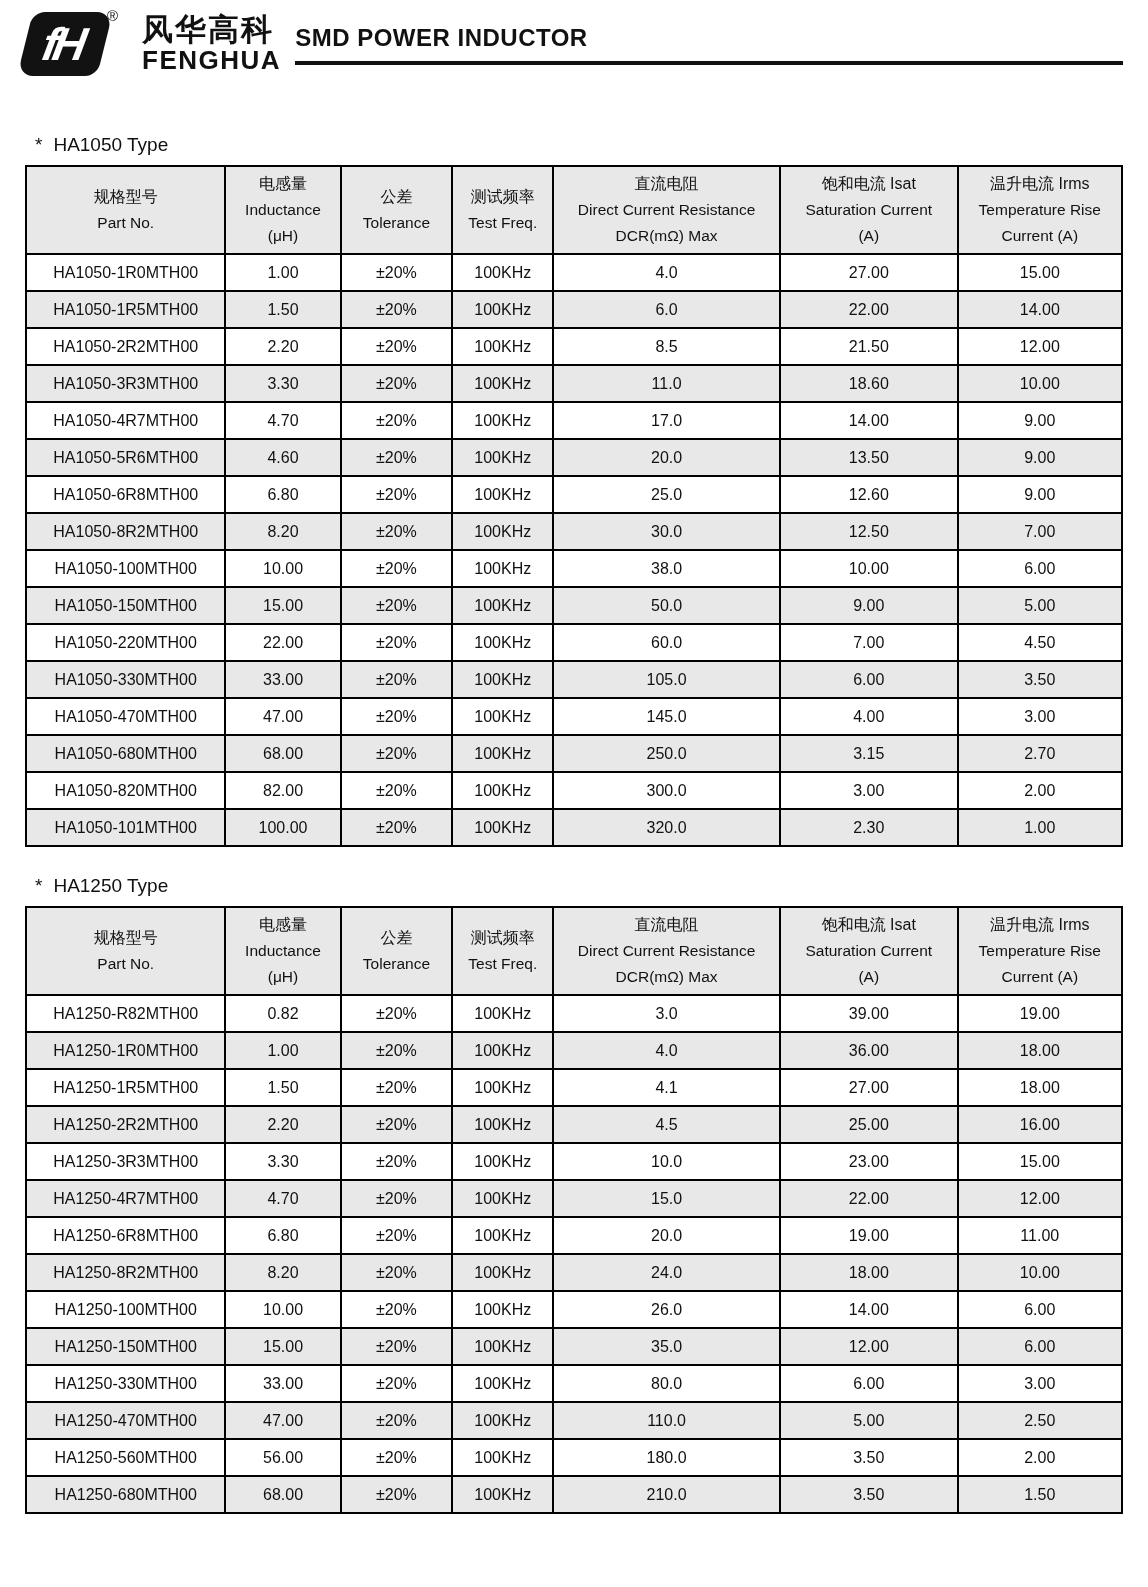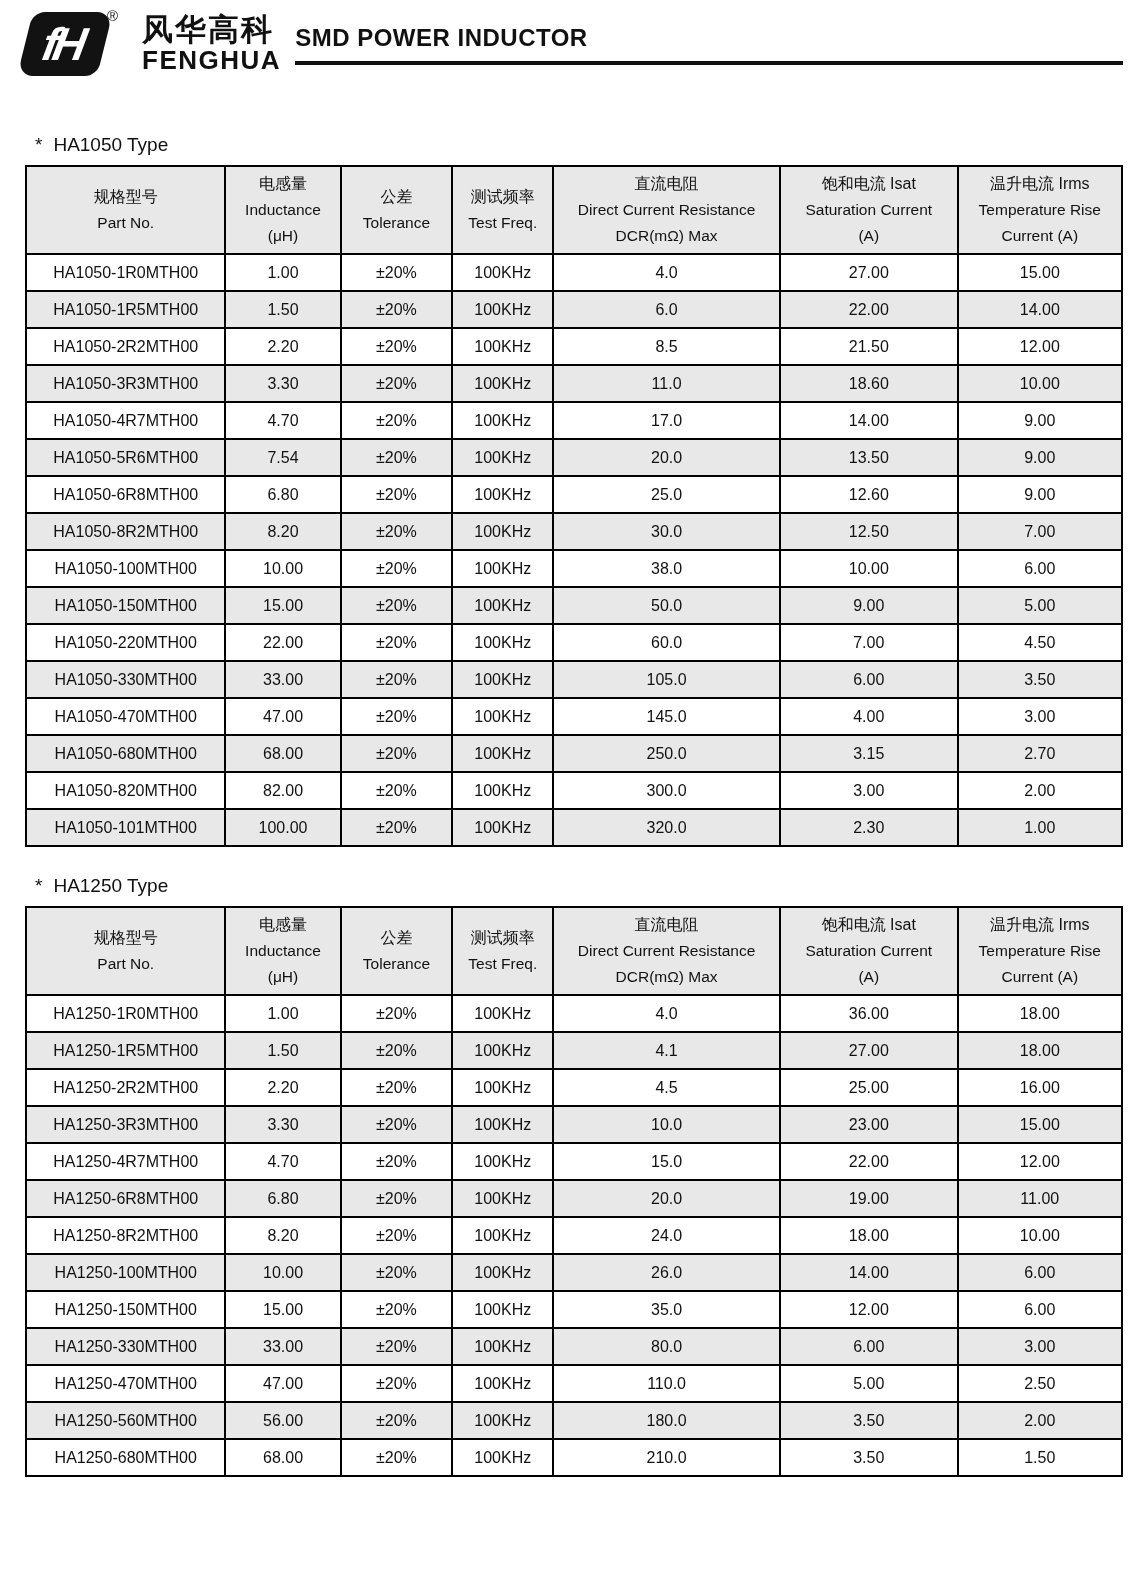--- a/index.html
+++ b/index.html
@@ -188,21 +188,21 @@
           <td>HA1050-4R7MTH00</td>
           <td>4.70</td>
           <td>±20%</td>
           <td>100KHz</td>
           <td>17.0</td>
           <td>14.00</td>
           <td>9.00</td>
         </tr>
         <tr>
           <td>HA1050-5R6MTH00</td>
-          <td>7.54</td>
+          <td>4.60</td>
           <td>±20%</td>
           <td>100KHz</td>
           <td>20.0</td>
           <td>13.50</td>
           <td>9.00</td>
         </tr>
         <tr>
           <td>HA1050-6R8MTH00</td>
           <td>6.80</td>
           <td>±20%</td>
@@ -341,20 +341,29 @@
           </th>
           <th>
             <div class="h-cn">温升电流  Irms</div>
             <div class="h-en">Temperature Rise</div>
             <div class="h-en">Current (A)</div>
           </th>
         </tr>
       </thead>
     <tbody>
         <tr>
+          <td>HA1250-R82MTH00</td>
+          <td>0.82</td>
+          <td>±20%</td>
+          <td>100KHz</td>
+          <td>3.0</td>
+          <td>39.00</td>
+          <td>19.00</td>
+        </tr>
+        <tr>
           <td>HA1250-1R0MTH00</td>
           <td>1.00</td>
           <td>±20%</td>
           <td>100KHz</td>
           <td>4.0</td>
           <td>36.00</td>
           <td>18.00</td>
         </tr>
         <tr>
           <td>HA1250-1R5MTH00</td>

